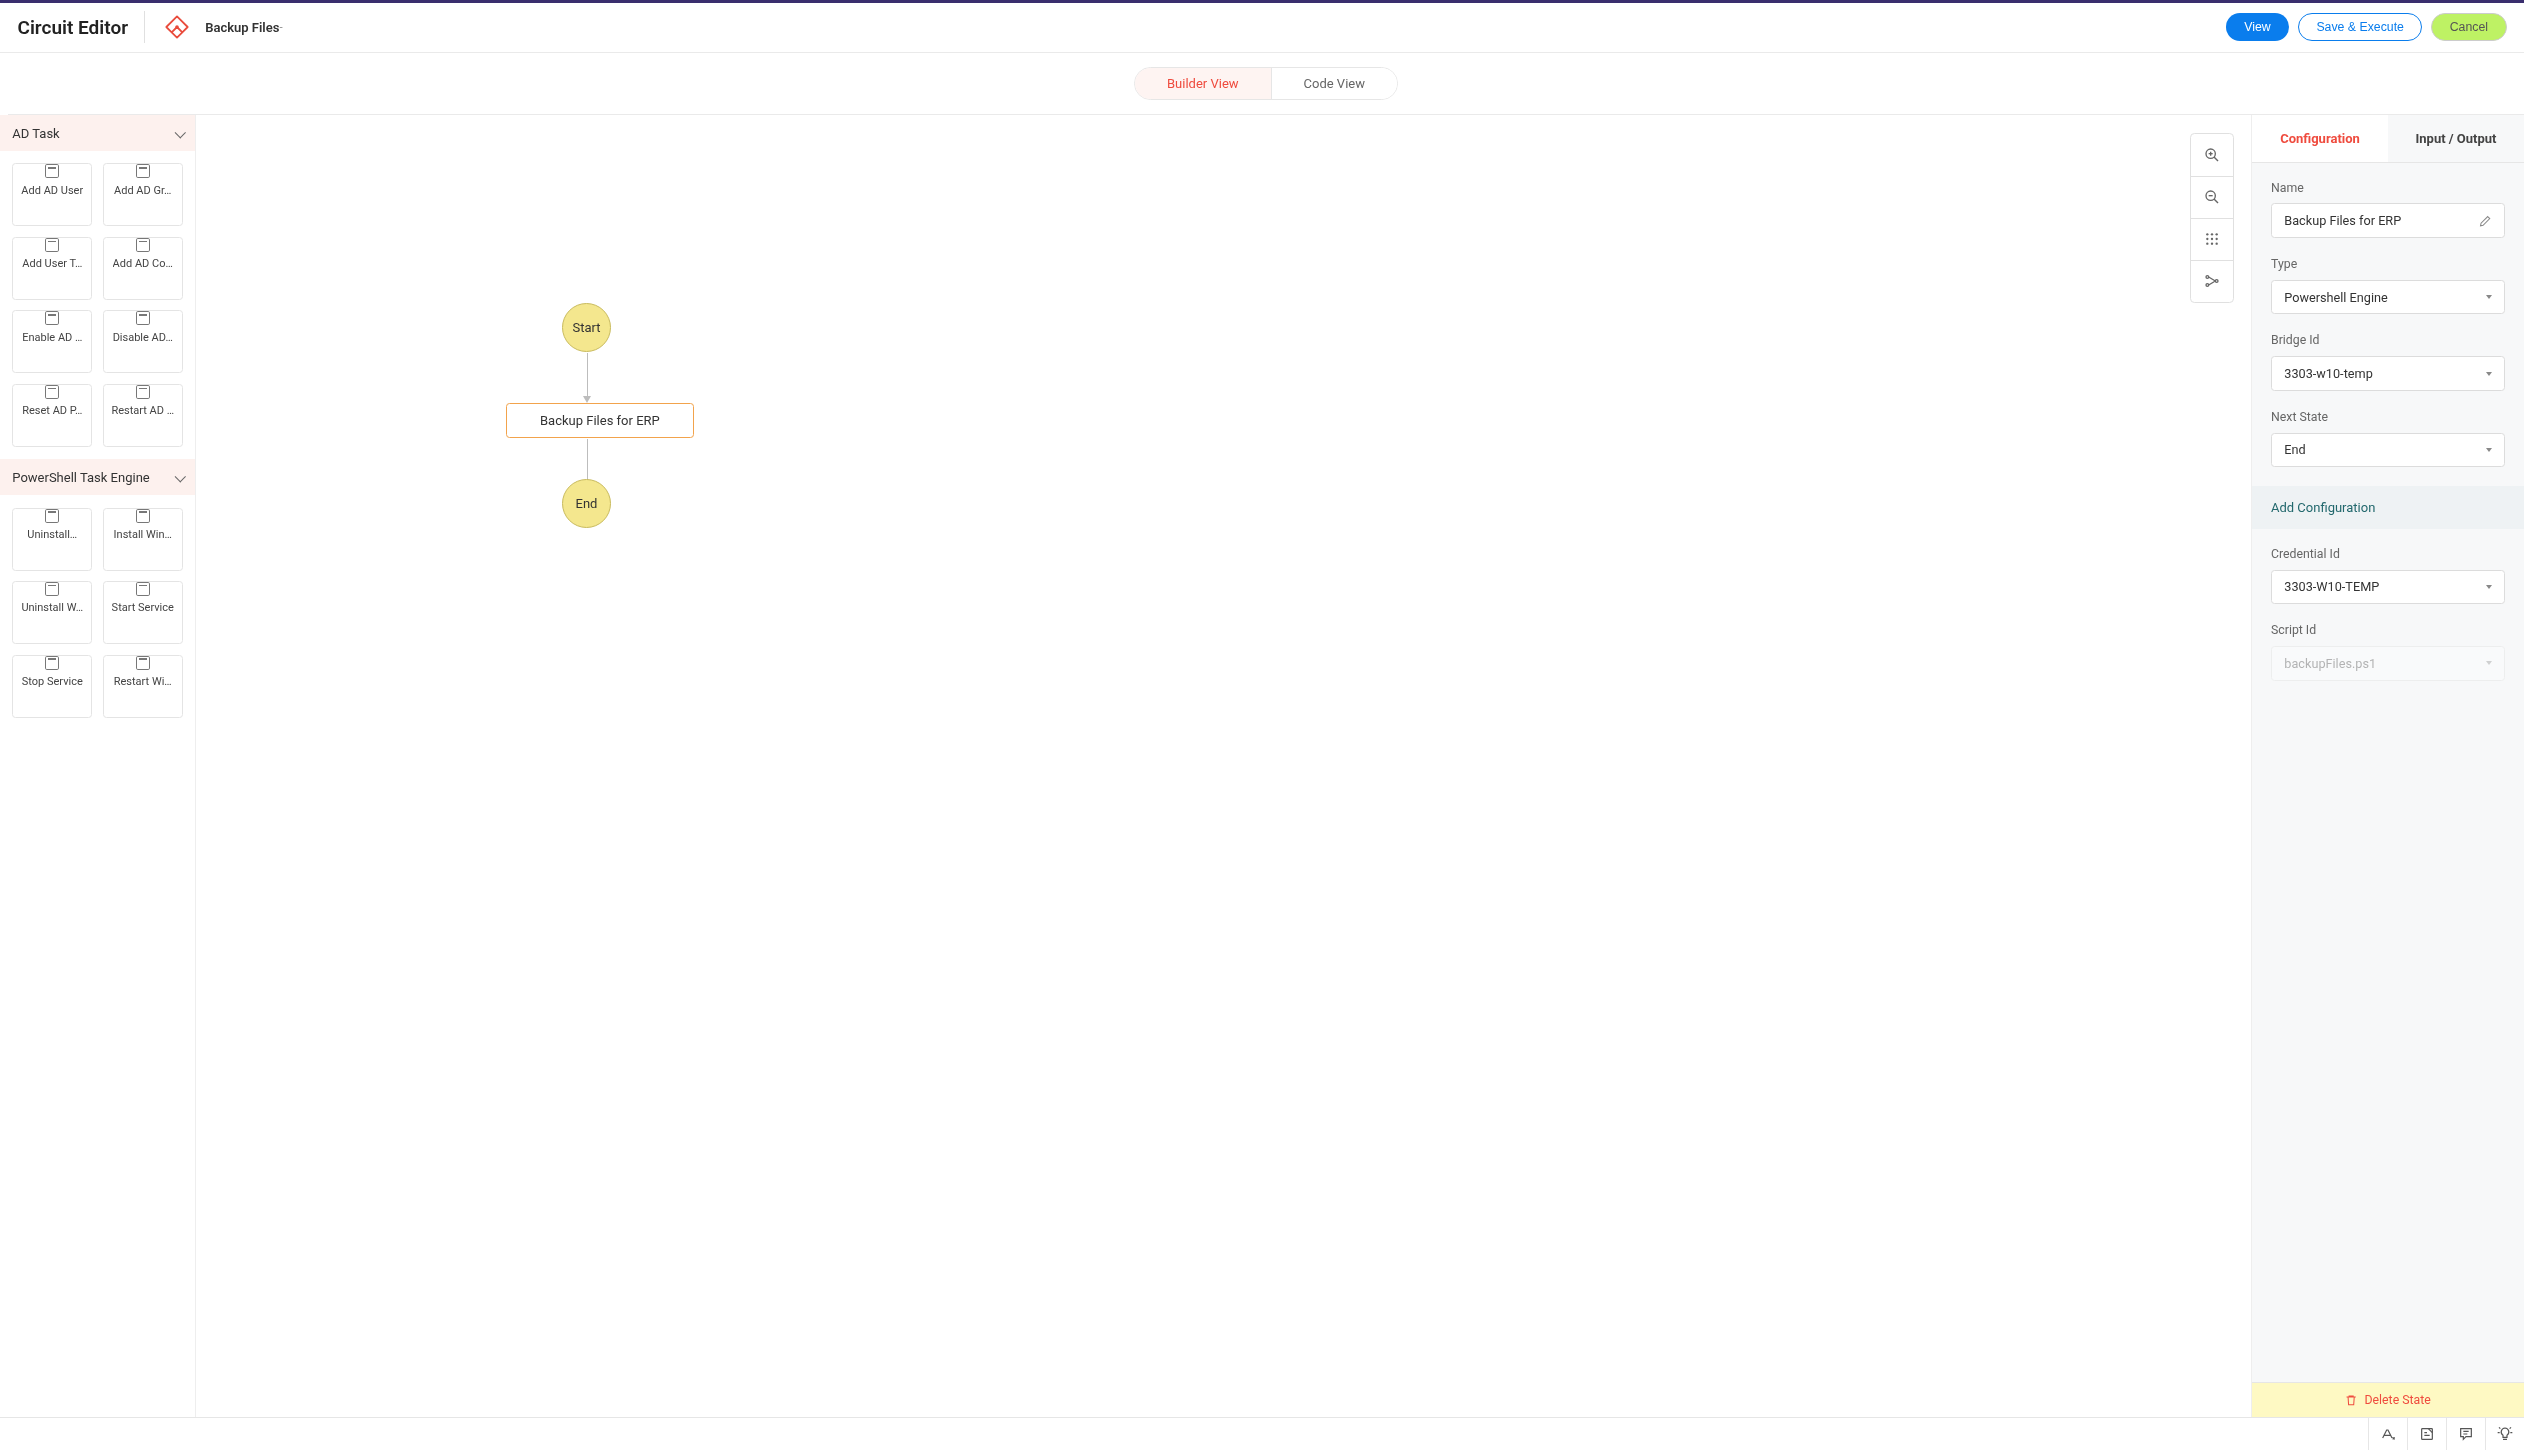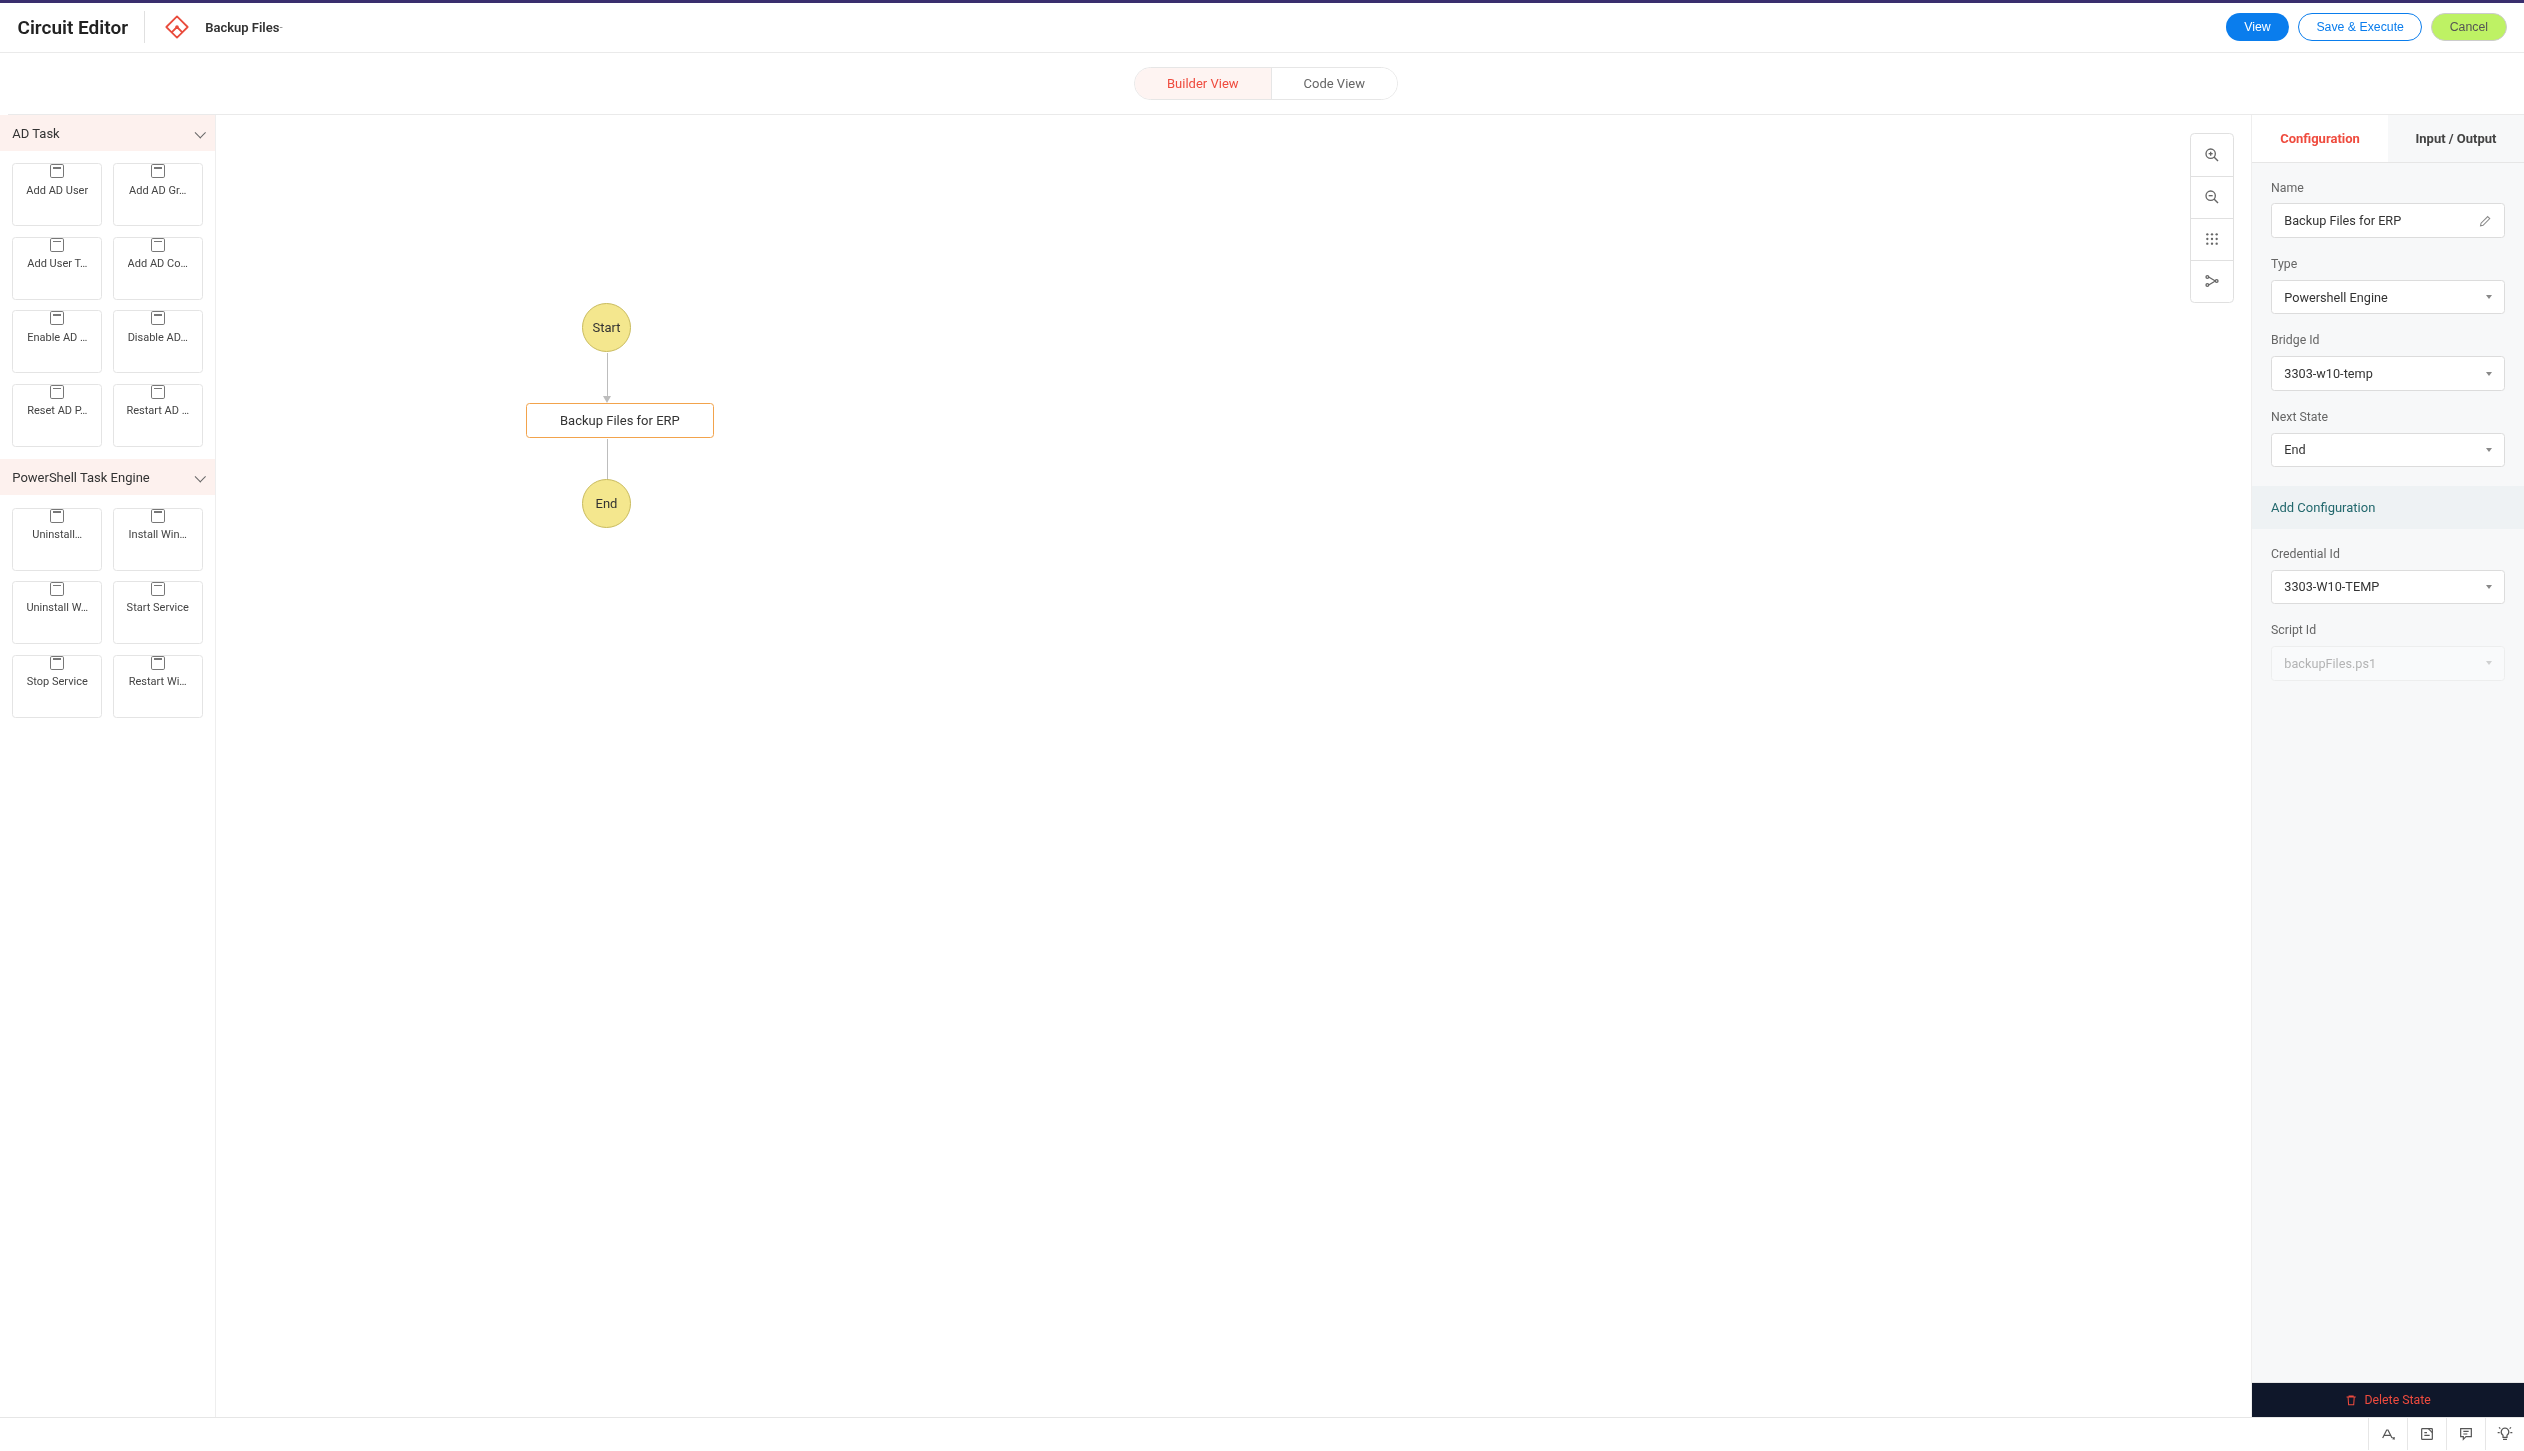--- a/index.html
+++ b/index.html
@@ -20,21 +20,21 @@
 
 .view-switch-row { display: flex; justify-content: center; padding: 14px 0; border-bottom: 0.9px solid #eaeaea; margin-left: 8px; }
 .view-switch { display: flex; border: 0.9px solid #e6e6e6; border-radius: 17.5px; overflow: hidden; }
 .view-switch .tab { padding: 8px 32px; font-size: 13px; color: #666; cursor: pointer; background: #fff; }
 .view-switch .tab.active { color: #ef4b3e; background: #fef4f2; }
 .view-switch .tab:first-child { border-right: 0.9px solid #e6e6e6; }
 
 .main { display: flex; height: calc(100vh - 2.6px - 55px - 59px - 33px); }
 
 
-.sidebar-left { width: 216px; border-right: 0.9px solid #eee; overflow-y: auto; position: relative; background: #fff; }
+.sidebar-left { width: 196px; border-right: 0.9px solid #eee; overflow-y: auto; position: relative; background: #fff; }
 .sidebar-left::-webkit-scrollbar { width: 5.3px; }
 .sidebar-left::-webkit-scrollbar-thumb { background: #d0d0d0; border-radius: 2.6px; }
 .cat-header { display: flex; align-items: center; justify-content: space-between; padding: 10.5px 12.3px; background: #fdf1ee; font-size: 13px; color: #333; cursor: pointer; }
 .task-grid { display: grid; grid-template-columns: 1fr 1fr; gap: 10.5px; padding: 12.3px; }
 .task-card { border: 0.9px solid #e4e4e4; border-radius: 3.5px; height: 63px; display: flex; flex-direction: column; align-items: center; justify-content: flex-start; gap: 5.3px; cursor: pointer; background: #fff; }
 .task-card .icon { width: 14px; height: 14px; border: 1.3px solid #777; border-radius: 1.8px; position: relative; }
 .task-card .icon::before { content: ""; position: absolute; top: 1.8px; left: 1.8px; right: 1.8px; height: 1.3px; background: #777; }
 .task-card .label { font-size: 11px; color: #444; text-align: center; white-space: nowrap; overflow: hidden; text-overflow: ellipsis; max-width: 84px; }
 .chevron-down::before { content: ""; display: inline-block; width: 7px; height: 7px; border-right: 1.3px solid #666; border-bottom: 1.3px solid #666; transform: rotate(45deg) translateY(-1.8px); }
 
@@ -53,21 +53,21 @@
 .panel-tabs { display: flex; border-bottom: 0.9px solid #e6e6e6; font-weight: bold; }
 .panel-tabs .ptab { flex: 1; text-align: center; padding: 16px 0; font-size: 13px; color: #444; cursor: pointer; }
 .panel-tabs .ptab.active { color: #ef4b3e; background: #fff; }
 .panel-body { flex: 1; overflow-y: auto; padding: 17.5px 19px; }
 .form-group { margin-bottom: 19px; }
 .form-label { font-size: 12.3px; color: #666; margin-bottom: 8.8px; display: block; }
 .form-input, .form-select { width: 100%; border: 0.9px solid #dcdcdc; border-radius: 3.5px; padding: 8.8px 12.3px; font-size: 12.7px; color: #333; background: #fff; display: flex; align-items: center; justify-content: space-between; }
 .form-input .edit-icon { color: #888; }
 .form-select .caret { width: 0; height: 0; border-left: 3.5px solid transparent; border-right: 3.5px solid transparent; border-top: 4.4px solid #888; }
 .section-title { font-size: 13px; color: #22686d; padding: 14px 19px; margin: 0 -19px 17.5px -19px; background: #eef2f4; }
-.delete-row { border-top: 0.9px solid #e6e6e6; padding: 9.6px; text-align: left; color: #ef4b3e; font-size: 12.3px; cursor: pointer; display: flex; align-items: center; justify-content: center; gap: 7px; background: #0f172a; }
+.delete-row { border-top: 0.9px solid #e6e6e6; padding: 9.6px; text-align: left; color: #ef4b3e; font-size: 12.3px; cursor: pointer; display: flex; align-items: center; justify-content: center; gap: 7px; background: #fef9c3; }
 
 
 .bottom-bar { height: 33px; border-top: 0.9px solid #e6e6e6; display: flex; justify-content: flex-end; align-items: stretch; background: #fff; }
 .bottom-bar .bicon { width: 39px; display: flex; align-items: center; justify-content: center; border-left: 0.9px solid #e6e6e6; cursor: pointer; color: #555; }
 
 svg { display: block; }
 </style>
 </head>
 <body>
 

